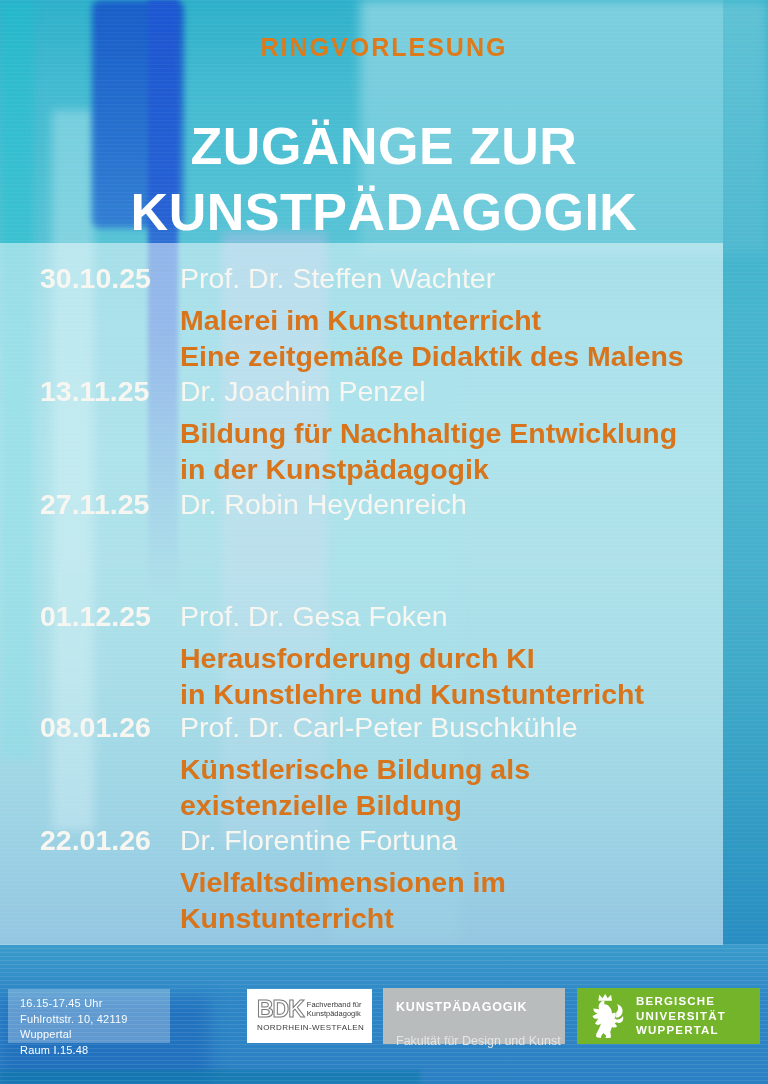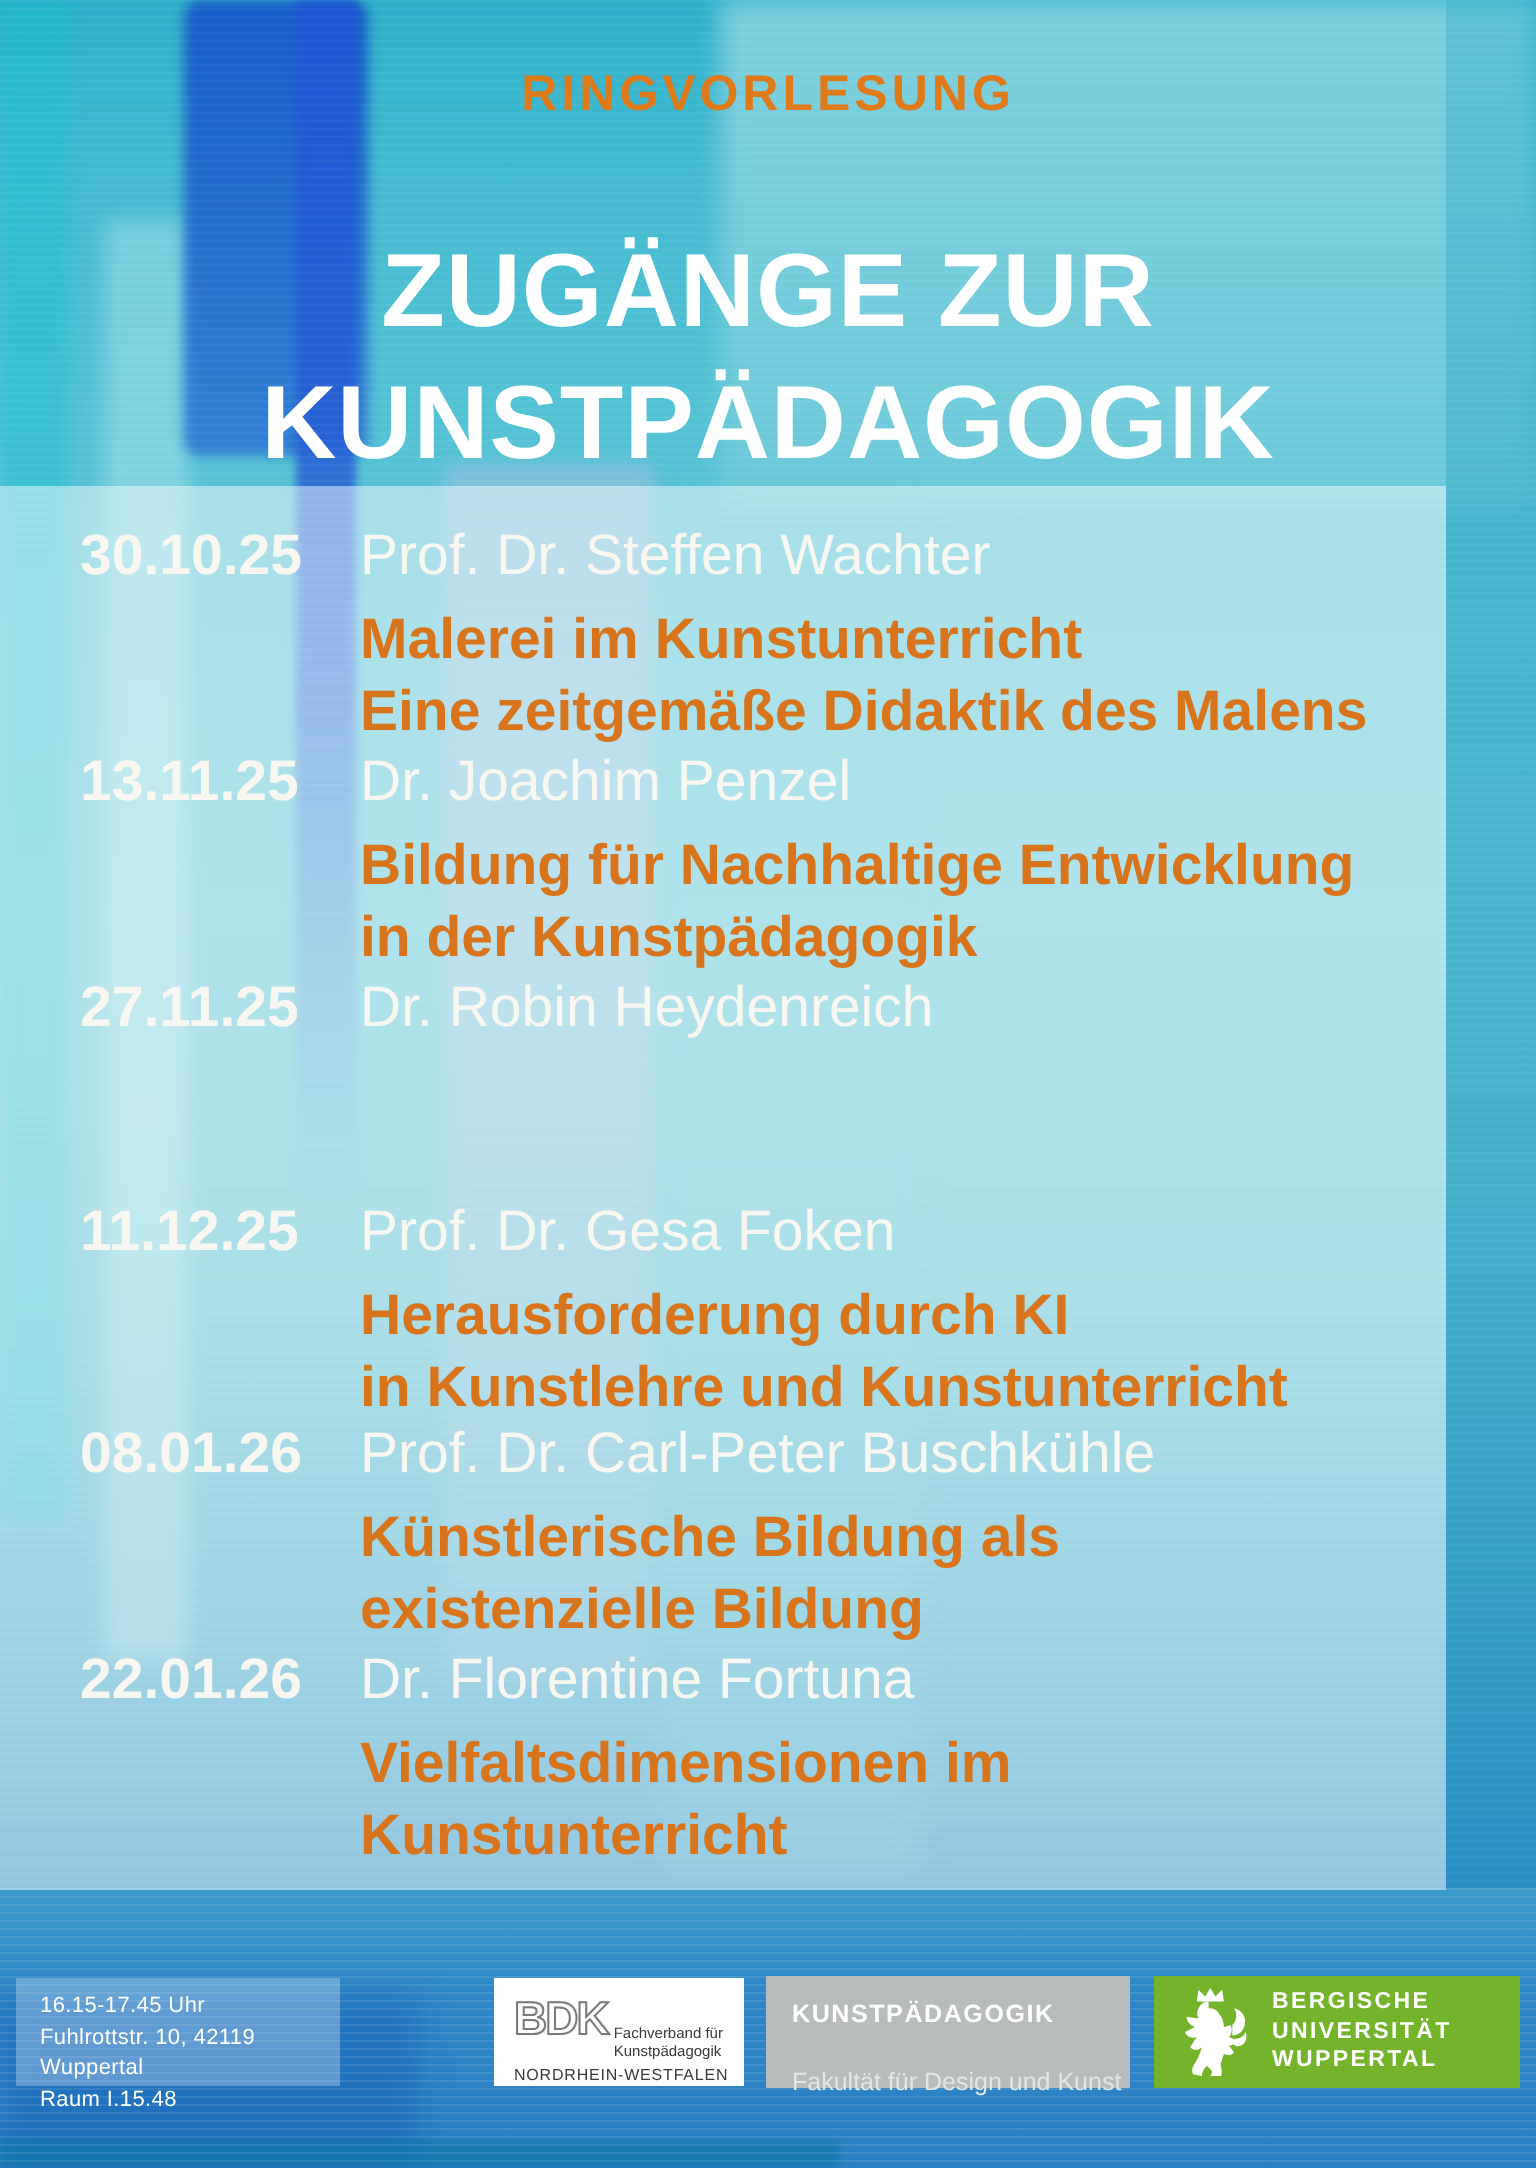--- a/index.html
+++ b/index.html
@@ -56,21 +56,21 @@
 
   
   .info-box{position:absolute;left:8px;top:989px;width:162px;height:54px;
     background:rgba(255,255,255,.28);padding:7px 4px 0 12px;
     font-size:11px;line-height:15.5px;color:#fcfdfd;letter-spacing:.2px;}
   .bdk-box{position:absolute;left:247px;top:989px;width:125px;height:54px;
     background:#ffffff;padding:9px 6px 0 10px;}
   .bdk-row{display:flex;align-items:flex-start;}
   .bdk-acronym{font-size:23px;line-height:22px;font-weight:bold;letter-spacing:-1px;
     color:#fff;-webkit-text-stroke:1px #7a7a7a;text-shadow:0 0 1px #999;}
-  .bdk-assoc{font-size:7.5px;line-height:9px;color:#3a3a3a;margin-left:3px;margin-top:14px;}
+  .bdk-assoc{font-size:7.5px;line-height:9px;color:#3a3a3a;margin-left:3px;margin-top:2px;}
   .bdk-region{font-size:8px;color:#3a3a3a;letter-spacing:.4px;margin-top:3px;}
   .dept-box{position:absolute;left:383px;top:988px;width:182px;height:56px;
     background:#b9bcbc;padding:12px 0 0 13px;}
   .dept-name{font-size:12.5px;font-weight:bold;color:#ffffff;letter-spacing:.8px;}
   .dept-faculty{font-size:12.5px;color:#e4e6e5;margin-top:20px;}
   .uni-box{position:absolute;left:577px;top:988px;width:183px;height:56px;
     background:#74B42B;display:flex;align-items:center;padding-left:10px;}
   .uni-lion{width:38px;height:44px;flex:none;}
   .uni-text{margin-left:11px;font-size:11.5px;line-height:14.5px;font-weight:bold;
     color:#ffffff;letter-spacing:1.2px;}
@@ -125,21 +125,21 @@
 
   <section class="lecture" style="top:486px">
     <div class="lecture-head">
       <div class="lecture-date">27.11.25</div>
       <div class="lecture-speaker">Dr. Robin Heydenreich</div>
     </div>
   </section>
 
   <section class="lecture" style="top:598px">
     <div class="lecture-head">
-      <div class="lecture-date">11.12.25</div>
+      <div class="lecture-date">01.12.25</div>
       <div class="lecture-speaker">Prof. Dr. Gesa Foken</div>
     </div>
     <div class="lecture-titles">
       <div>Herausforderung durch KI</div>
       <div>in Kunstlehre und Kunstunterricht</div>
     </div>
   </section>
 
   <section class="lecture" style="top:709px">
     <div class="lecture-head">

